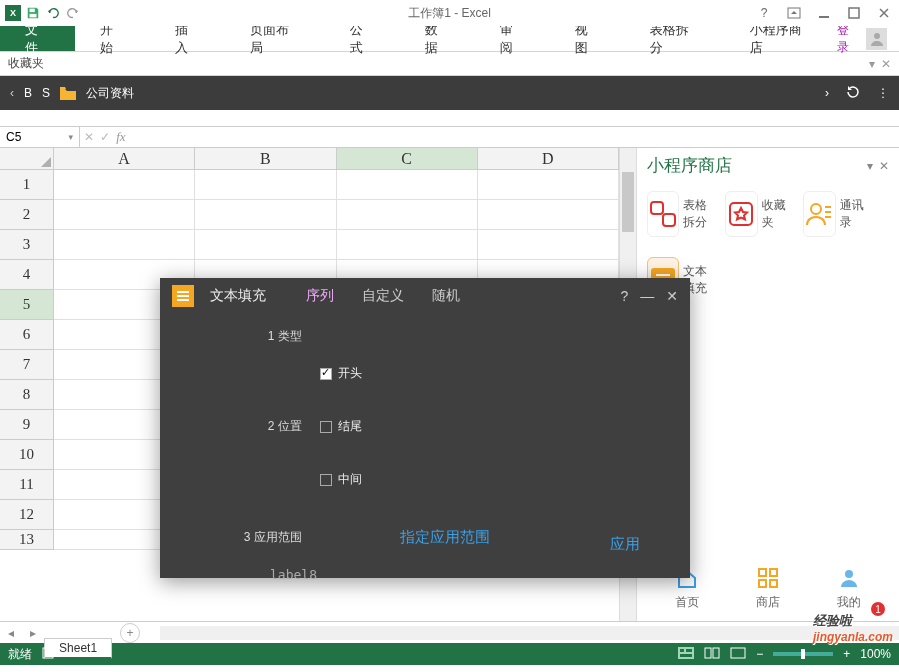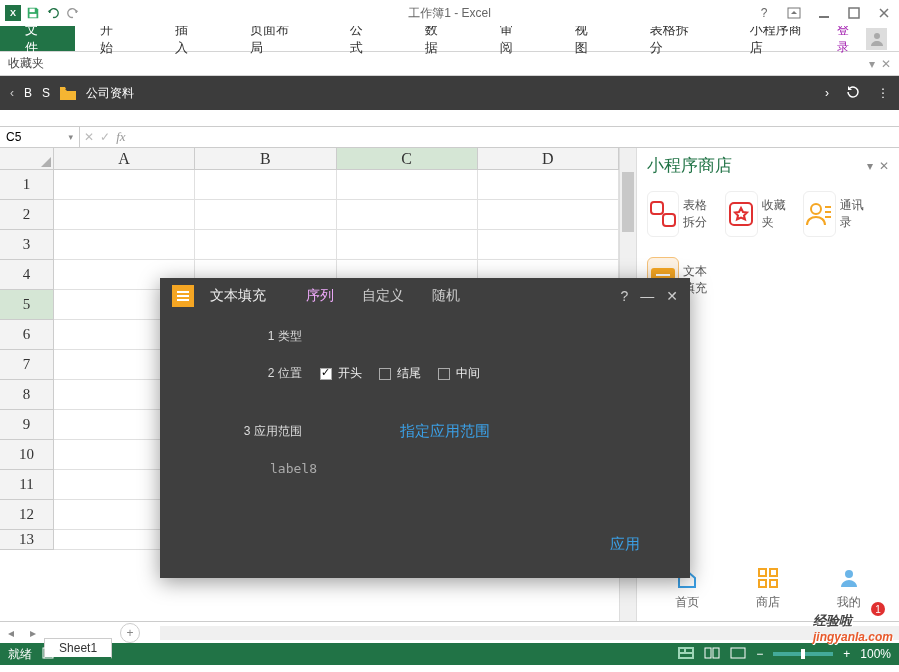--- a/index.html
+++ b/index.html
@@ -72,21 +72,21 @@
 .dlg-tabs{display:flex;gap:28px;margin-left:24px;}
 .dlg-tab{font-size:14px;color:#ccc;cursor:pointer;}
 .dlg-tab.active{color:#f0abfc;}
 .dlg-ctl{margin-left:auto;display:flex;gap:12px;align-items:center;}
 .dlg-ctl span{color:#ccc;cursor:pointer;font-size:14px;}
 .dlg-body{padding:14px 20px;}
 .frow{display:flex;align-items:center;margin-bottom:20px;}
 .flabel{width:140px;text-align:right;padding-right:18px;font-size:14px;color:#ddd;font-family:Simsun,serif;}
 .fselect{flex:1;max-width:290px;height:26px;background:#555;border:1px solid #888;color:#eee;padding:0 8px;display:flex;align-items:center;justify-content:space-between;}
 .fselect .dd{color:#aaa;}
-.radios{display:flex;gap:17px;font-size:15px;font-family:Simsun,serif;}
+.radios{display:flex;gap:36px;font-size:15px;font-family:Simsun,serif;flex-direction:column;}
 .radio{display:flex;align-items:center;gap:6px;color:#eee;cursor:pointer;}
 .rbox{width:12px;height:12px;border:1px solid #aaa;display:inline-block;}
 .rbox.chk{background:#fff;position:relative;}
 .rbox.chk::after{content:"✓";position:absolute;top:-3px;left:0;color:#000;font-size:11px;}
 .linkbtn{color:#3ba0e6;font-size:15px;cursor:pointer;font-family:Simsun,serif;}
 .frow.range{margin-top:40px;}
 .frow.range .linkbtn{margin-left:80px;}
 .lbl8{margin-left:90px;color:#aaa;font-family:monospace;font-size:13px;}
 .applybtn{position:absolute;right:50px;bottom:24px;color:#3ba0e6;font-size:15px;cursor:pointer;font-family:Simsun,serif;}
 .watermark{position:absolute;right:6px;bottom:28px;font-size:14px;font-weight:bold;font-style:italic;color:#e85a2c;text-shadow:1px 1px 0 #fff;pointer-events:none;}

